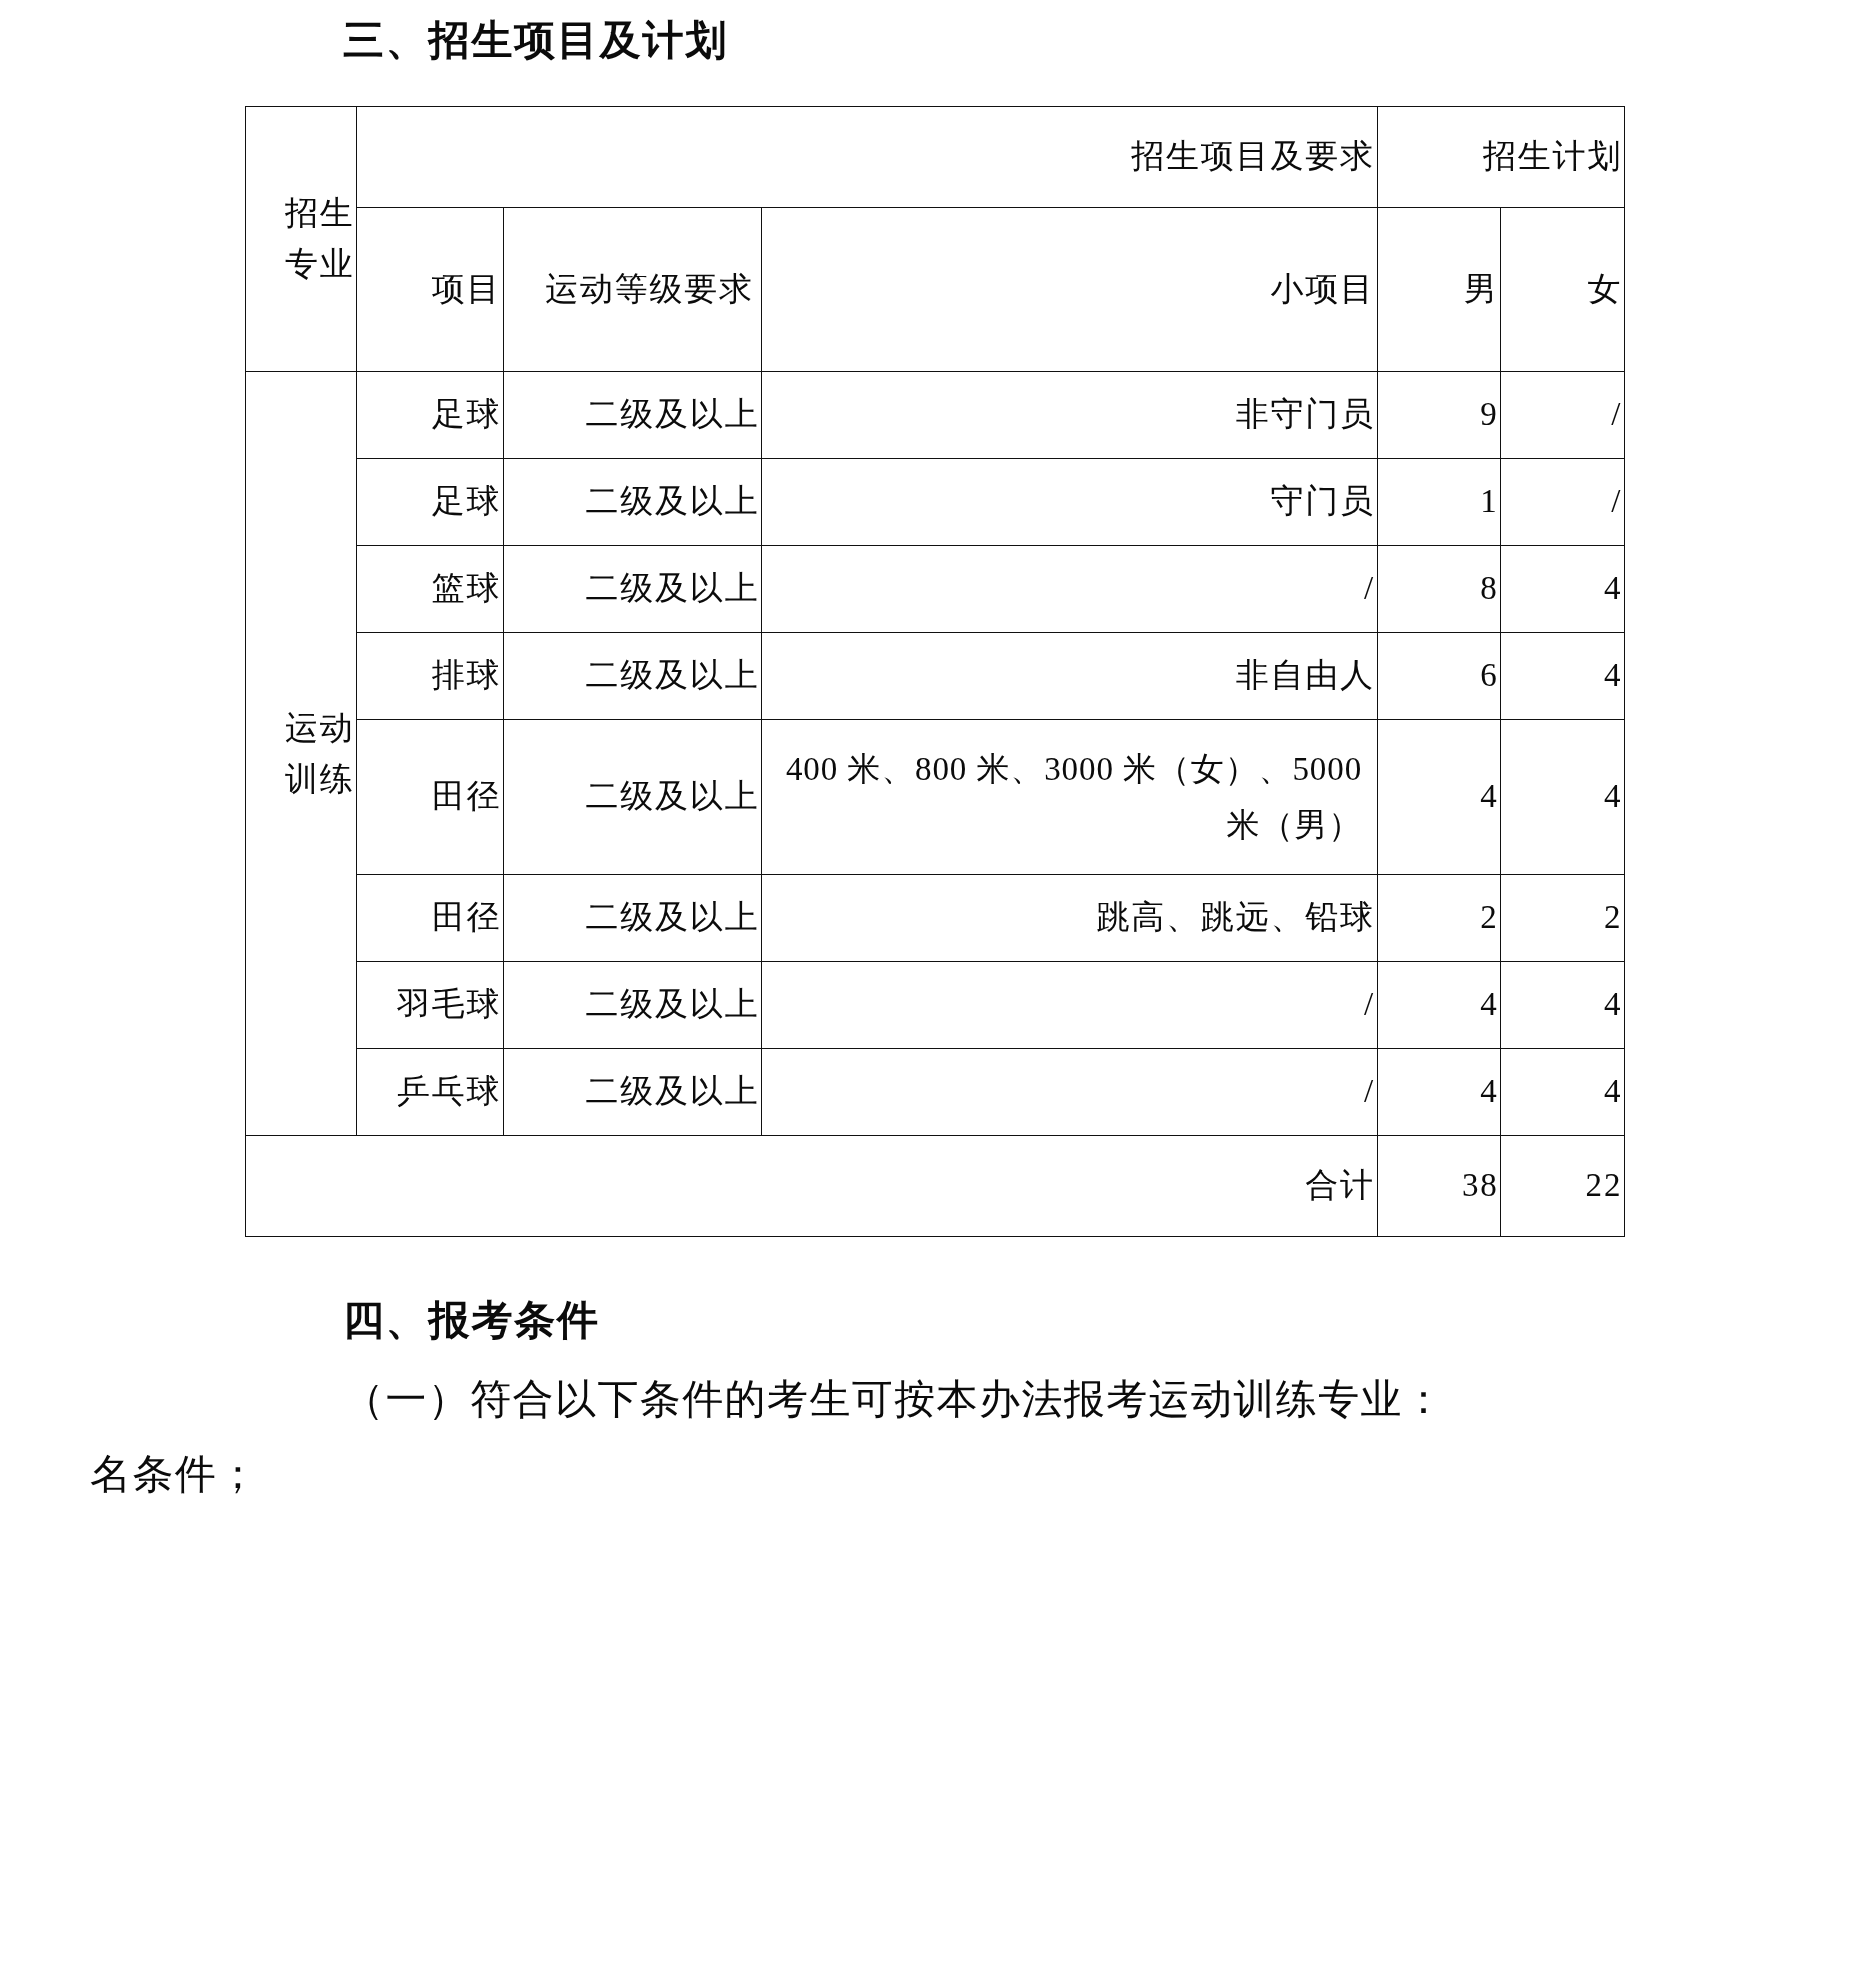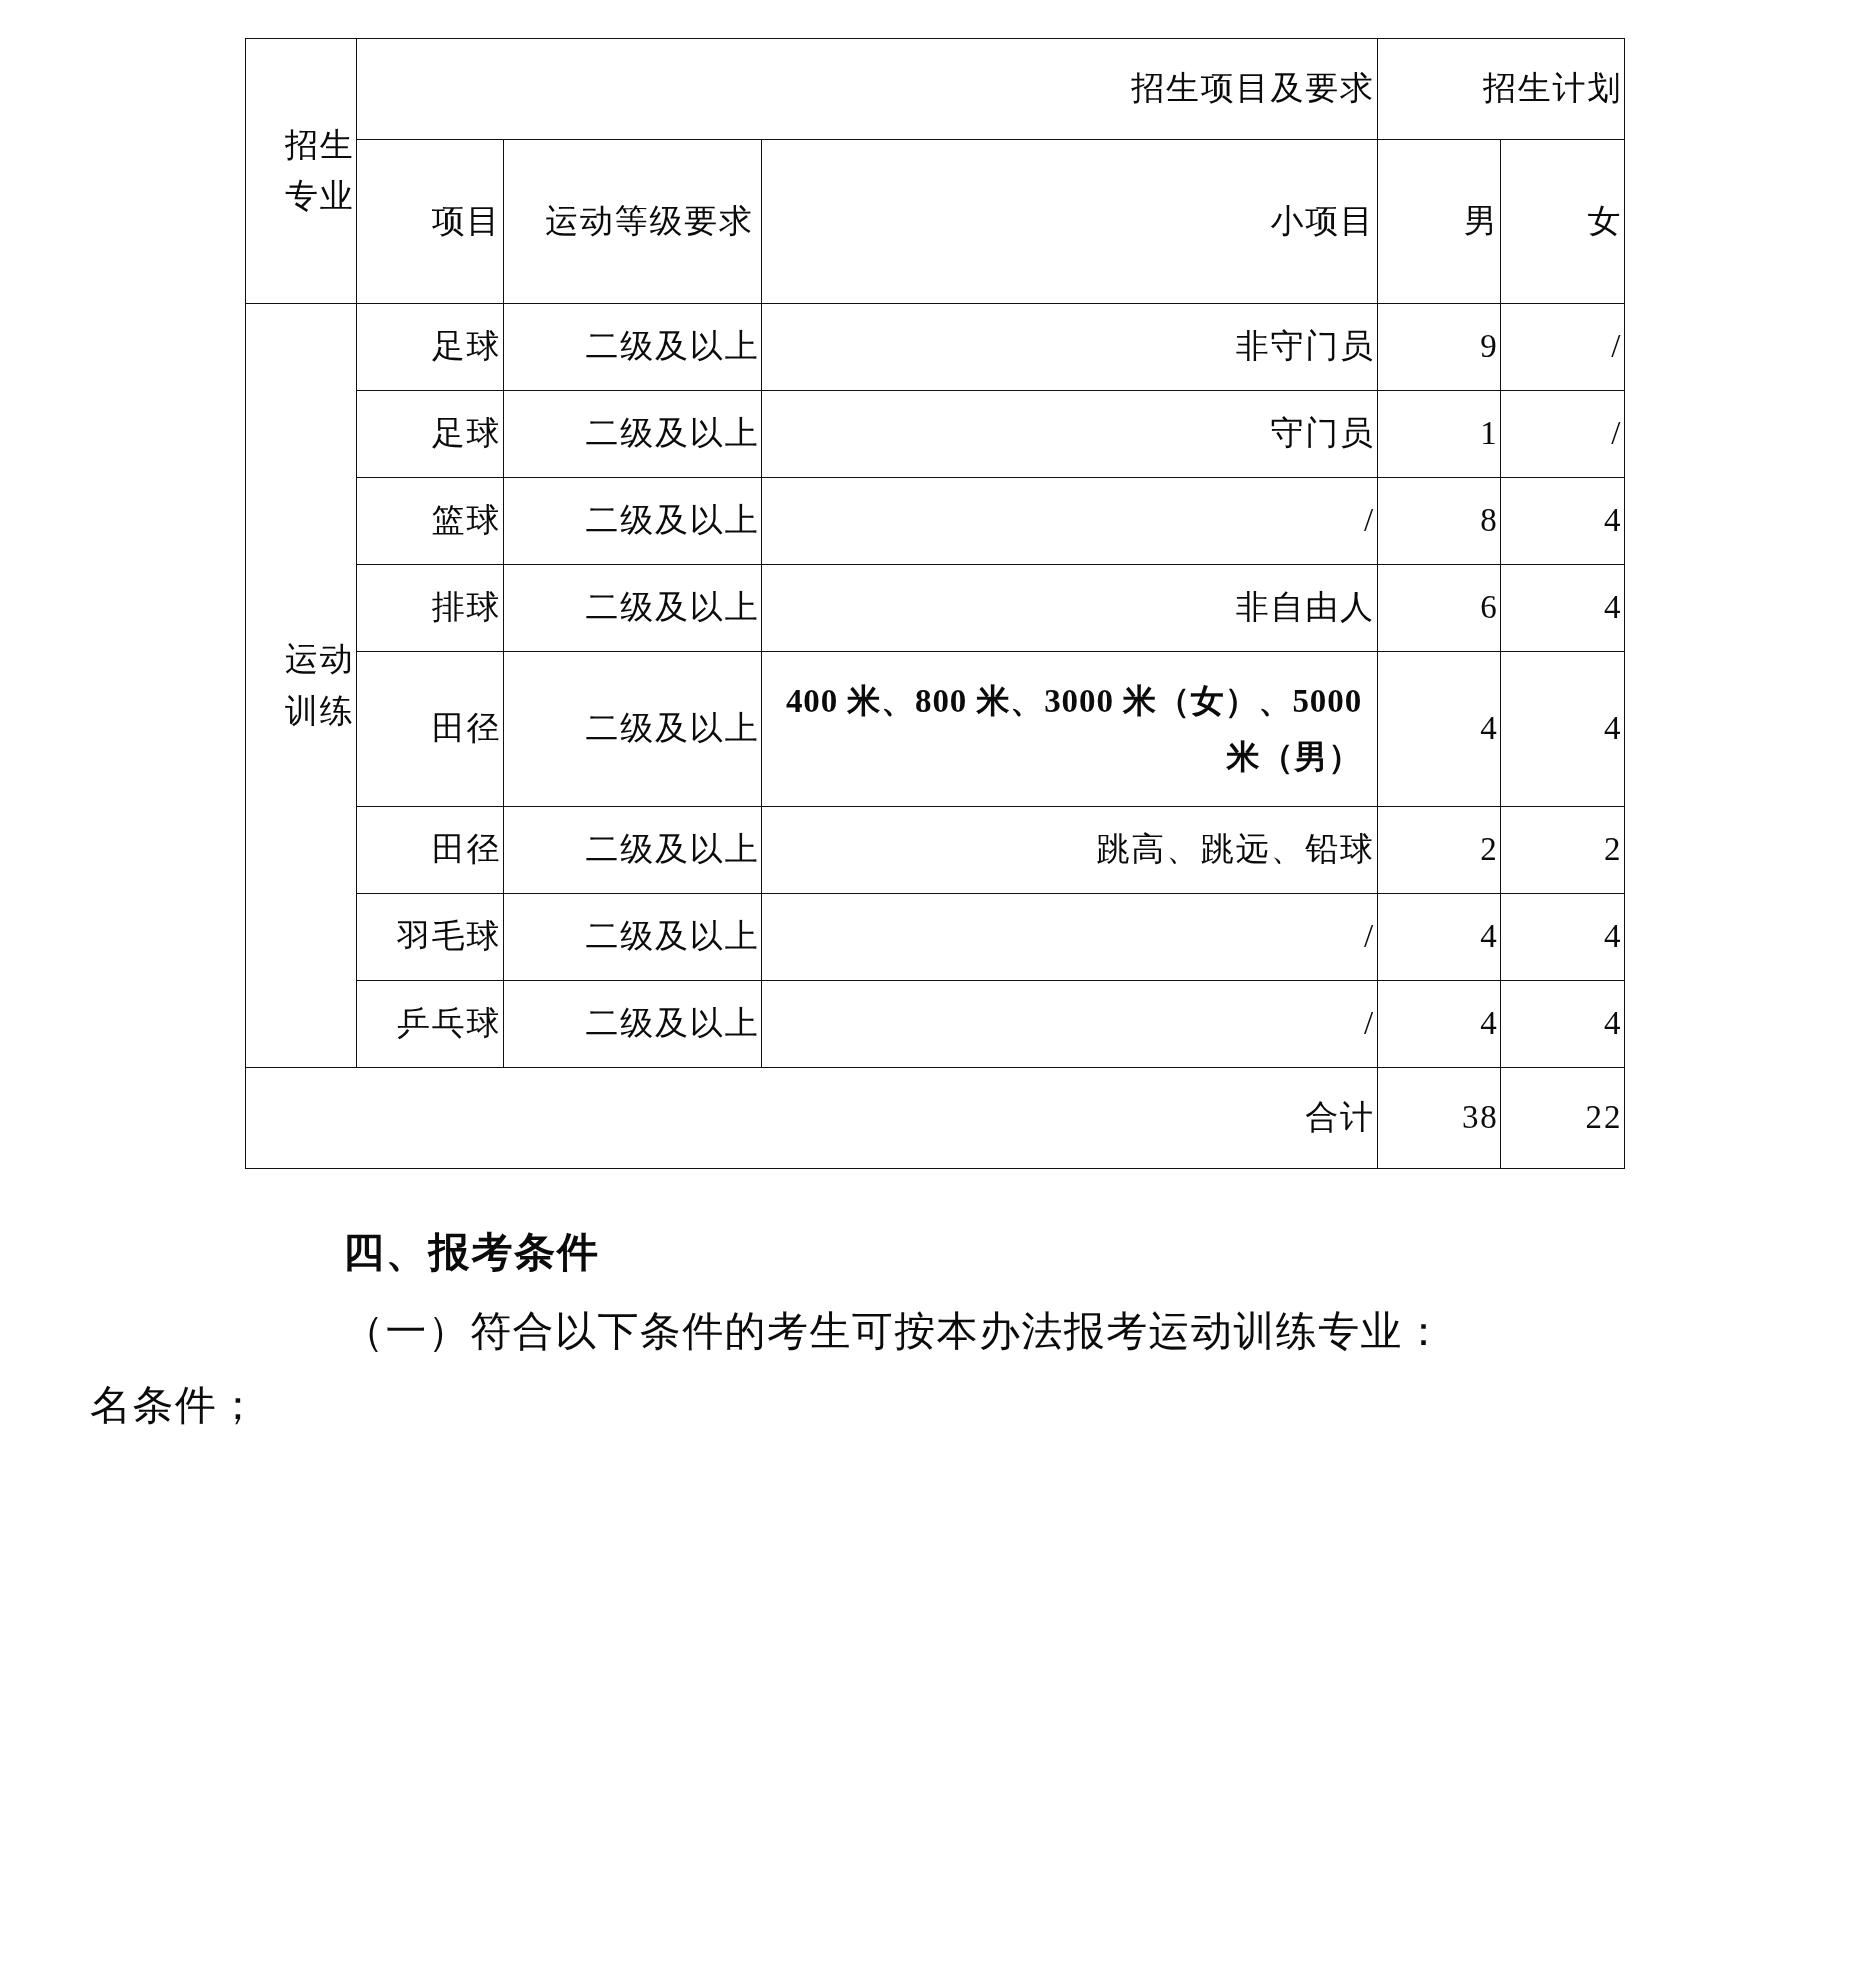--- a/index.html
+++ b/index.html
@@ -90,28 +90,28 @@
   .narrow-wrap {
     display: block;
     padding: 0 5.5px;
     line-height: 1.5;
   }
   .sub-long {
     display: block;
     padding: 0 12.8px;
     line-height: 1.7;
     letter-spacing: 0.9px;
-    font-weight: bold;
   }
 </style>
 </head>
 <body>
 
 <div class="page">
 
+  <h2 class="section-heading sp-h1">三、招生项目及计划</h2>
 
 
 
 
   <div class="table-wrap">
     <table class="plan">
       <colgroup>
         <col class="col-major">
         <col class="col-event">
         <col class="col-level">

